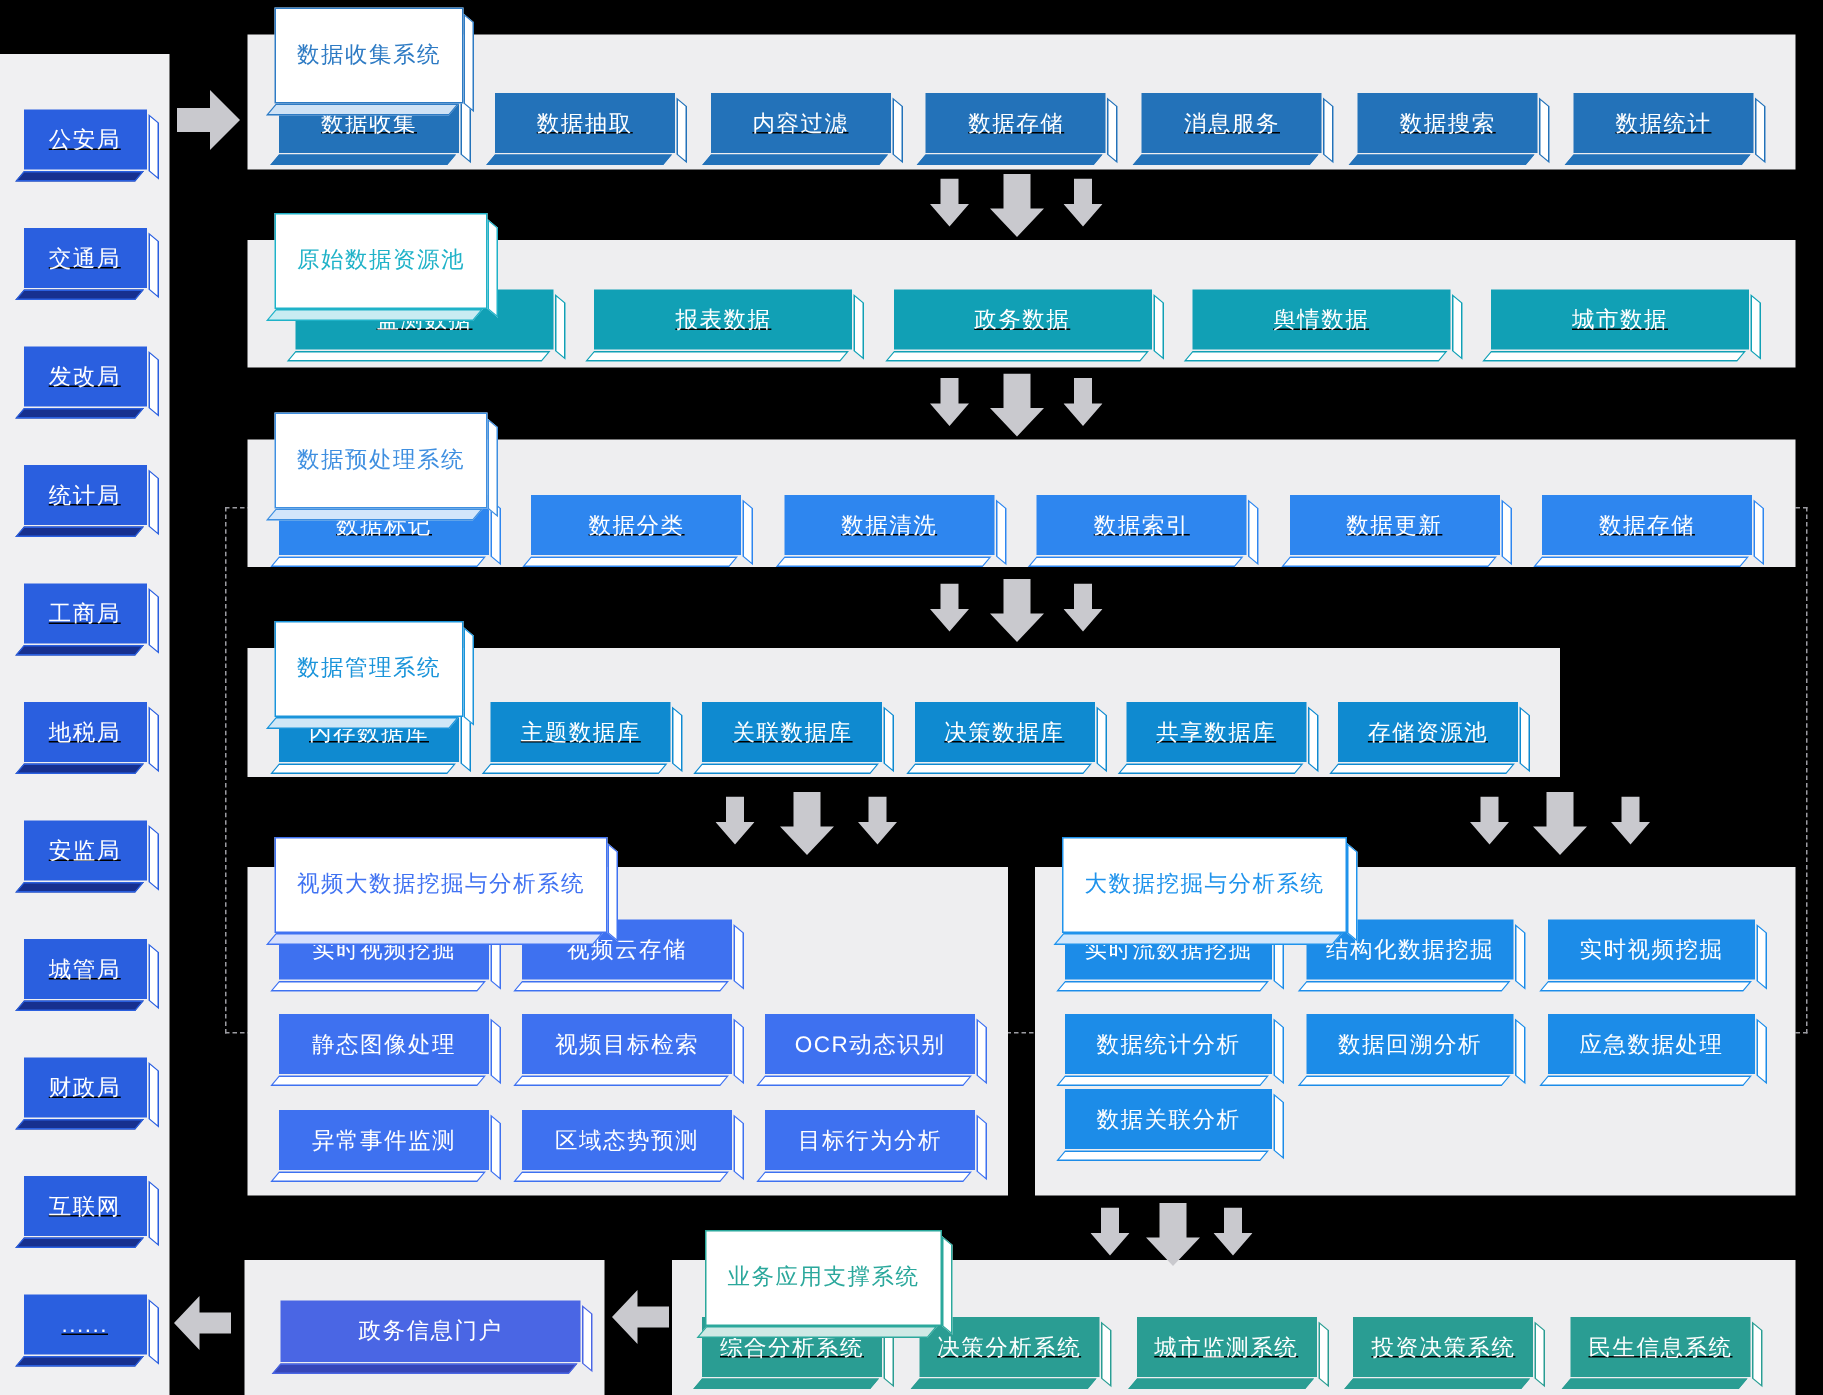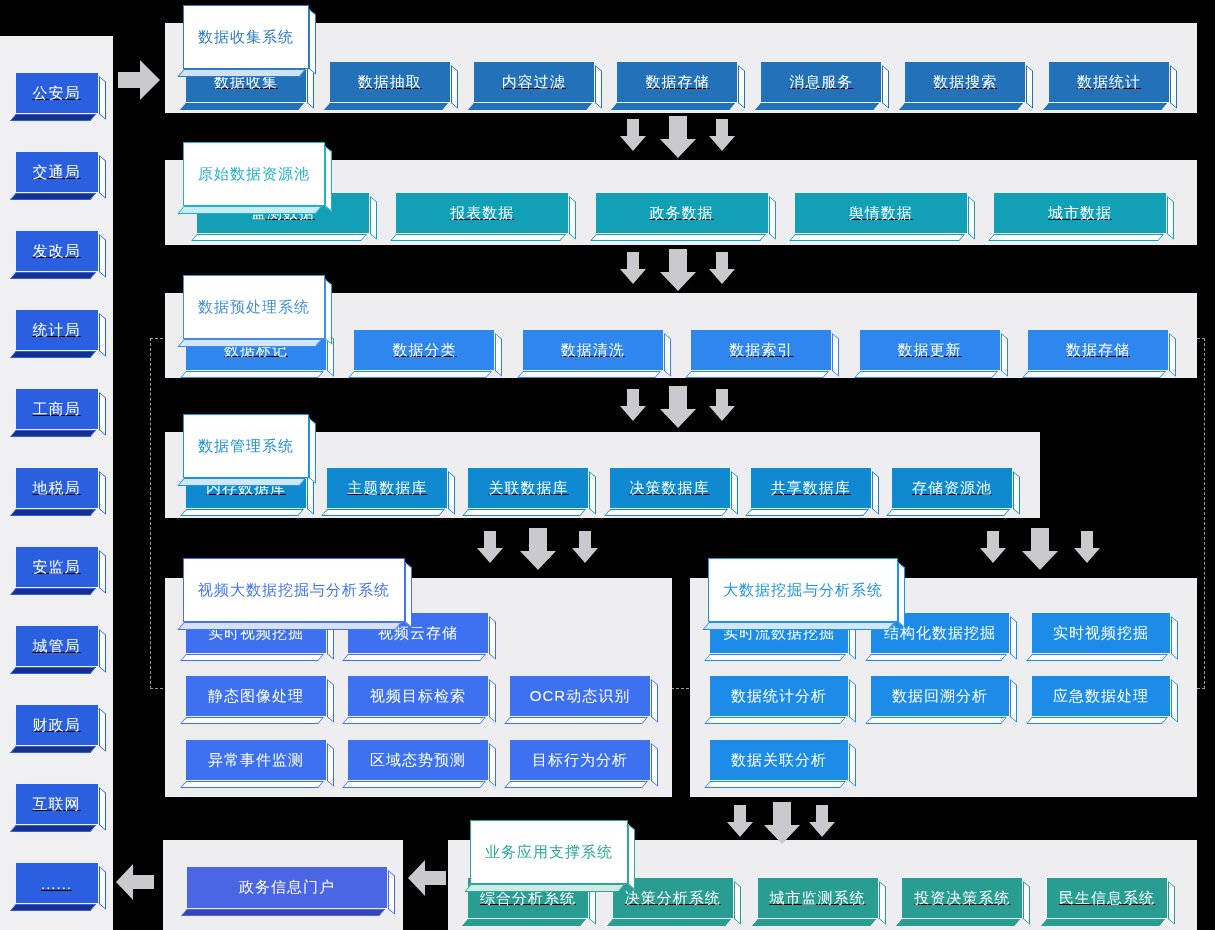--- a/index.html
+++ b/index.html
@@ -129,21 +129,21 @@
     <div class="grid-row" style="left:20px;top:35px;gap:23px">
       <div class="n3d w138">实时流数据挖掘</div>
       <div class="n3d w138">结构化数据挖掘</div>
       <div class="n3d w138">实时视频挖掘</div>
     </div>
     <div class="grid-row" style="left:20px;top:98px;gap:23px">
       <div class="n3d w138">数据统计分析</div>
       <div class="n3d w138">数据回溯分析</div>
       <div class="n3d w138">应急数据处理</div>
     </div>
-    <div class="grid-row" style="left:20px;top:162px;gap:23px">
+    <div class="grid-row" style="left:20px;top:148px;gap:23px">
       <div class="n3d w138">数据关联分析</div>
     </div>
   </section>
 
   <section class="band" style="left: 448px; top: 840px; width: 749px; height: 90px; --bg: #2a9d93; --bot: #2a9d93;">
     <div class="title3d" style="top: -20px; left: 22px; --bg: #2ba89c; --tint: #cfe9e5;">业务应用支撑系统</div>
     <div class="row" style="left:20px;right:30px;top:38px">
       <div class="n3d w120">综合分析系统</div>
       <div class="n3d w120">决策分析系统</div>
       <div class="n3d w120">城市监测系统</div>

